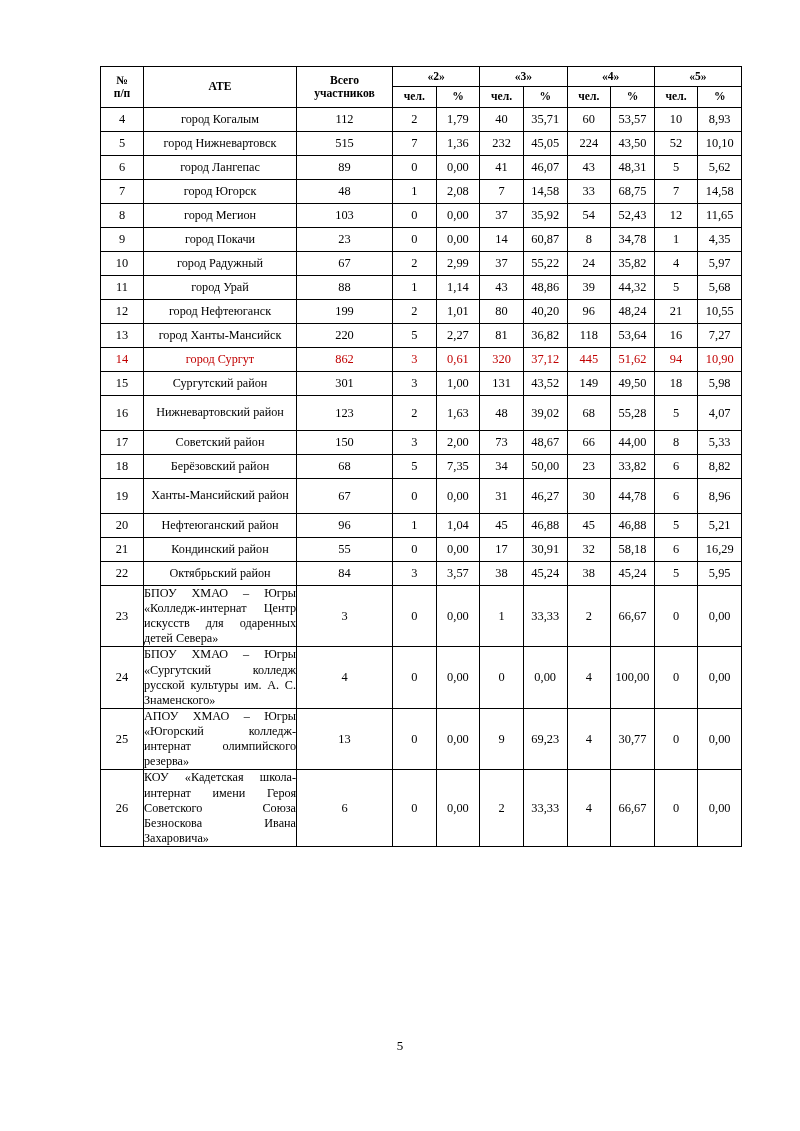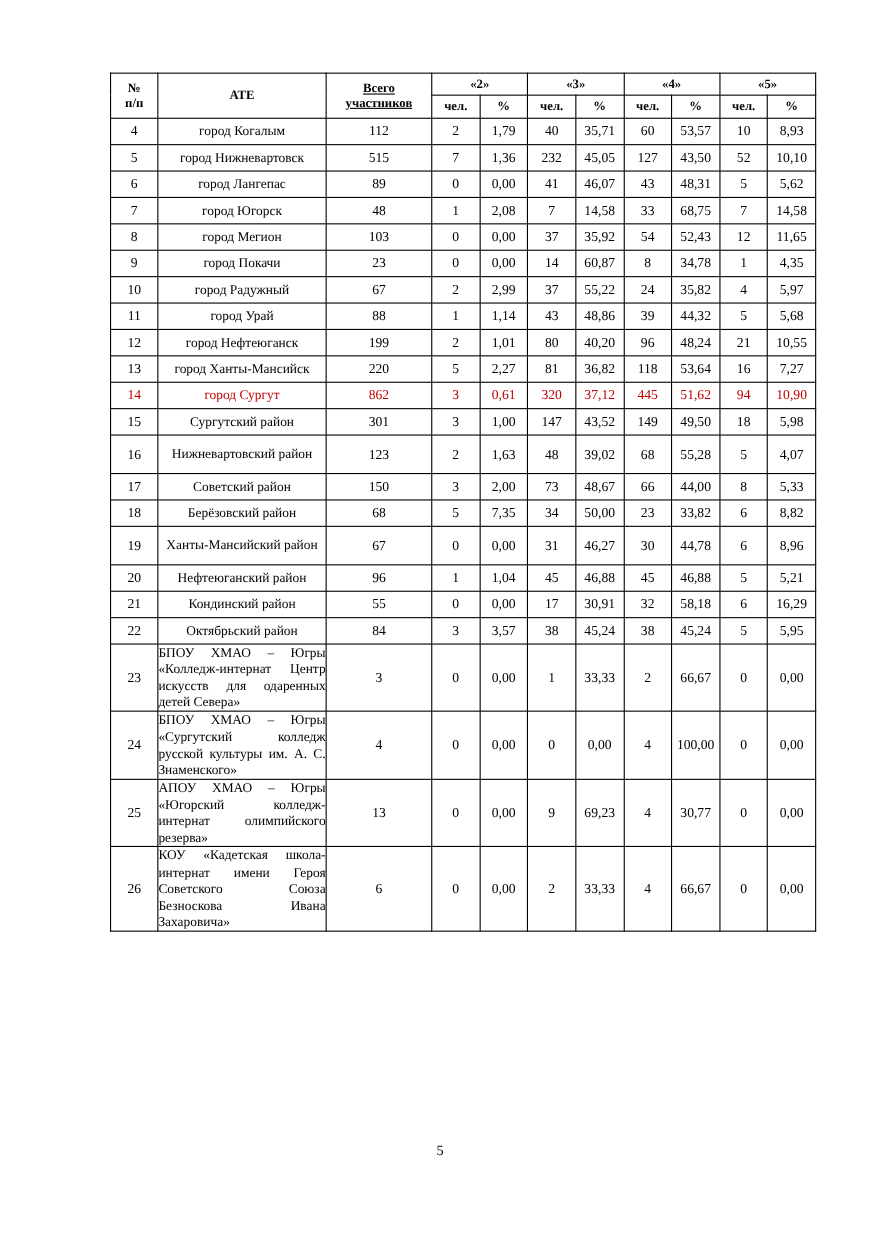--- a/index.html
+++ b/index.html
@@ -49,21 +49,21 @@
   }
 
   table.grid thead th {
     font-weight: bold;
     padding: 3px 1px;
     font-size: 11.6px;
   }
 
   th.h-np       { width: 40px; }
   th.h-ate      { width: 150px; margin-top: 28px; }
-  th.h-total    { width: 93px; text-decoration: underline; }
+  th.h-total    { width: 93px; }
   th.h-ppl      { width: 44px; }
   th.h-pct      { width: 60px; }
 
   td.c-np {
     width: 40px;
     font-size: 12.4px;
   }
   td.c-ate {
     width: 150px;
     text-align: left;
@@ -154,21 +154,21 @@
             <td class="c-num">8,93</td>
           </tr>
           <tr class="row-std">
             <td class="c-np">5</td>
             <td class="c-ate">город Нижневартовск</td>
             <td class="c-num">515</td>
             <td class="c-num">7</td>
             <td class="c-num">1,36</td>
             <td class="c-num">232</td>
             <td class="c-num">45,05</td>
-            <td class="c-num">127</td>
+            <td class="c-num">224</td>
             <td class="c-num">43,50</td>
             <td class="c-num">52</td>
             <td class="c-num">10,10</td>
           </tr>
           <tr class="row-std">
             <td class="c-np">6</td>
             <td class="c-ate">город Лангепас</td>
             <td class="c-num">89</td>
             <td class="c-num">0</td>
             <td class="c-num">0,00</td>
@@ -282,21 +282,21 @@
             <td class="c-num">51,62</td>
             <td class="c-num">94</td>
             <td class="c-num">10,90</td>
           </tr>
           <tr class="row-std">
             <td class="c-np">15</td>
             <td class="c-ate">Сургутский район</td>
             <td class="c-num">301</td>
             <td class="c-num">3</td>
             <td class="c-num">1,00</td>
-            <td class="c-num">147</td>
+            <td class="c-num">131</td>
             <td class="c-num">43,52</td>
             <td class="c-num">149</td>
             <td class="c-num">49,50</td>
             <td class="c-num">18</td>
             <td class="c-num">5,98</td>
           </tr>
           <tr class="row-two">
             <td class="c-np">16</td>
             <td class="c-ate">Нижневартовский район</td>
             <td class="c-num">123</td>

